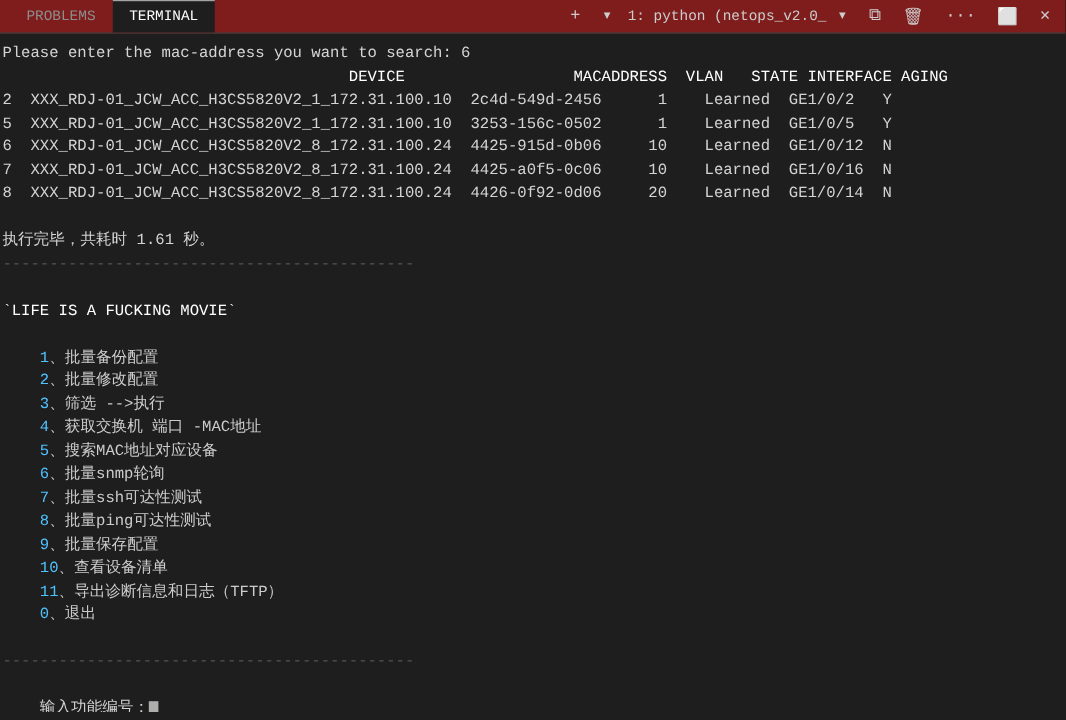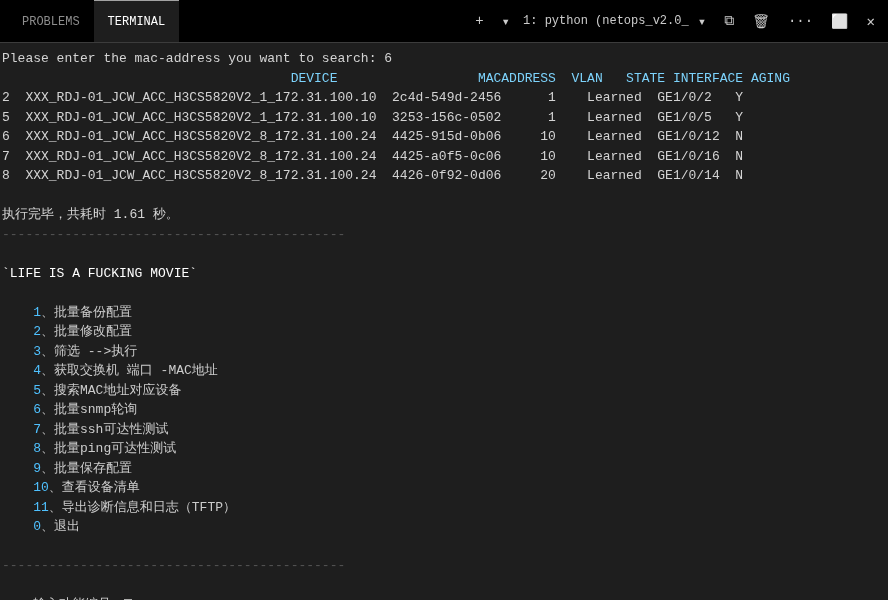--- a/index.html
+++ b/index.html
@@ -11,22 +11,22 @@
       font-family: 'Consolas', 'Courier New', monospace;
       font-size: 13px;
       overflow: hidden;
       color: #cccccc;
     }
 
     
     .top-bar {
       display: flex;
       align-items: center;
-      background: #000000;
-      height: 43px;
+      background: #7f1d1d;
+      height: 28px;
       border-bottom: 1px solid #3c3c3c;
       padding: 0 8px;
     }
 
     .tab-group {
       display: flex;
       align-items: center;
       height: 100%;
     }
 
@@ -94,21 +94,21 @@
       display: inline-block;
       width: 8px;
       height: 13px;
       background: #aeafad;
       vertical-align: text-bottom;
     }
 
     .movie-quote { color: #ffffff; }
 
     
-    .header-row { color: #7dd3fc; }
+    .header-row { color: #ffffff; }
     .data-row { color: #d4d4d4; }
   </style>
 </head>
 <body>
 
 <div class="top-bar">
   <div class="tab-group">
     <div class="tab">
       <span>PROBLEMS</span>
     </div>

